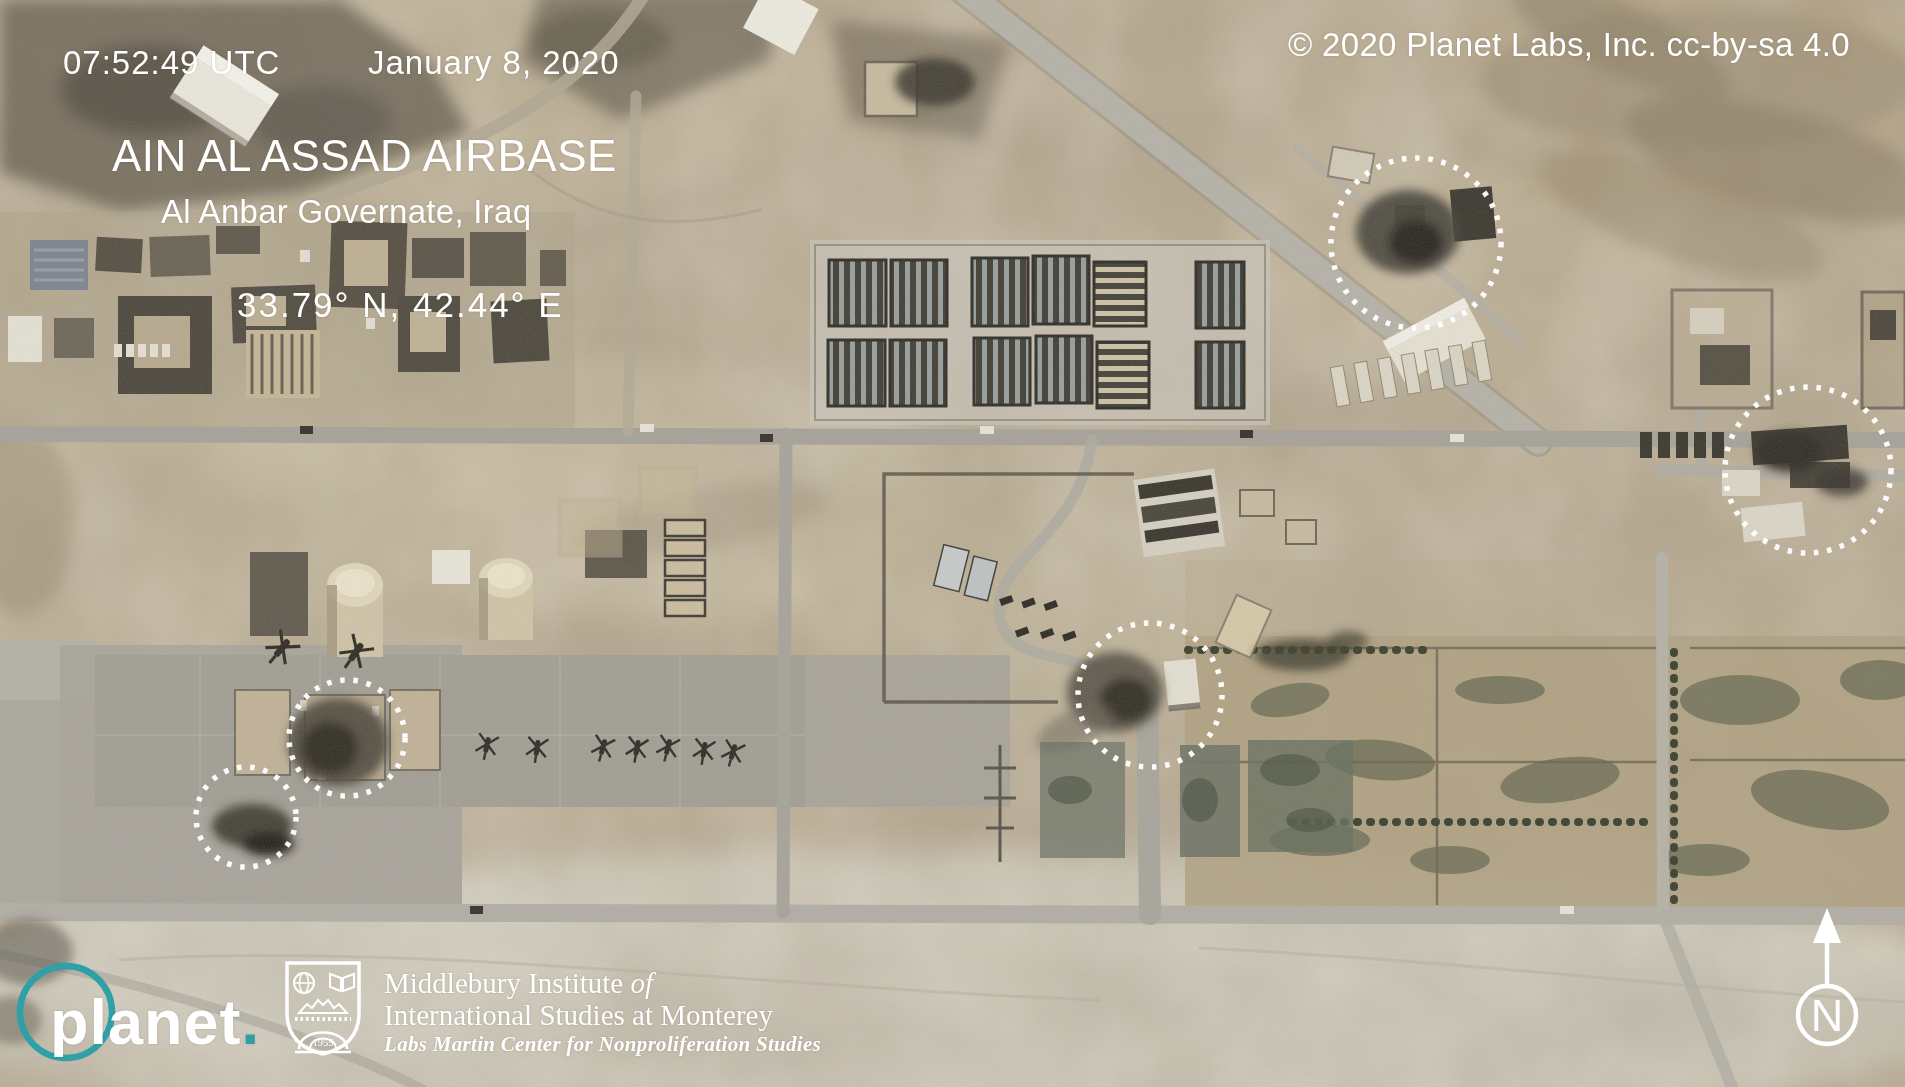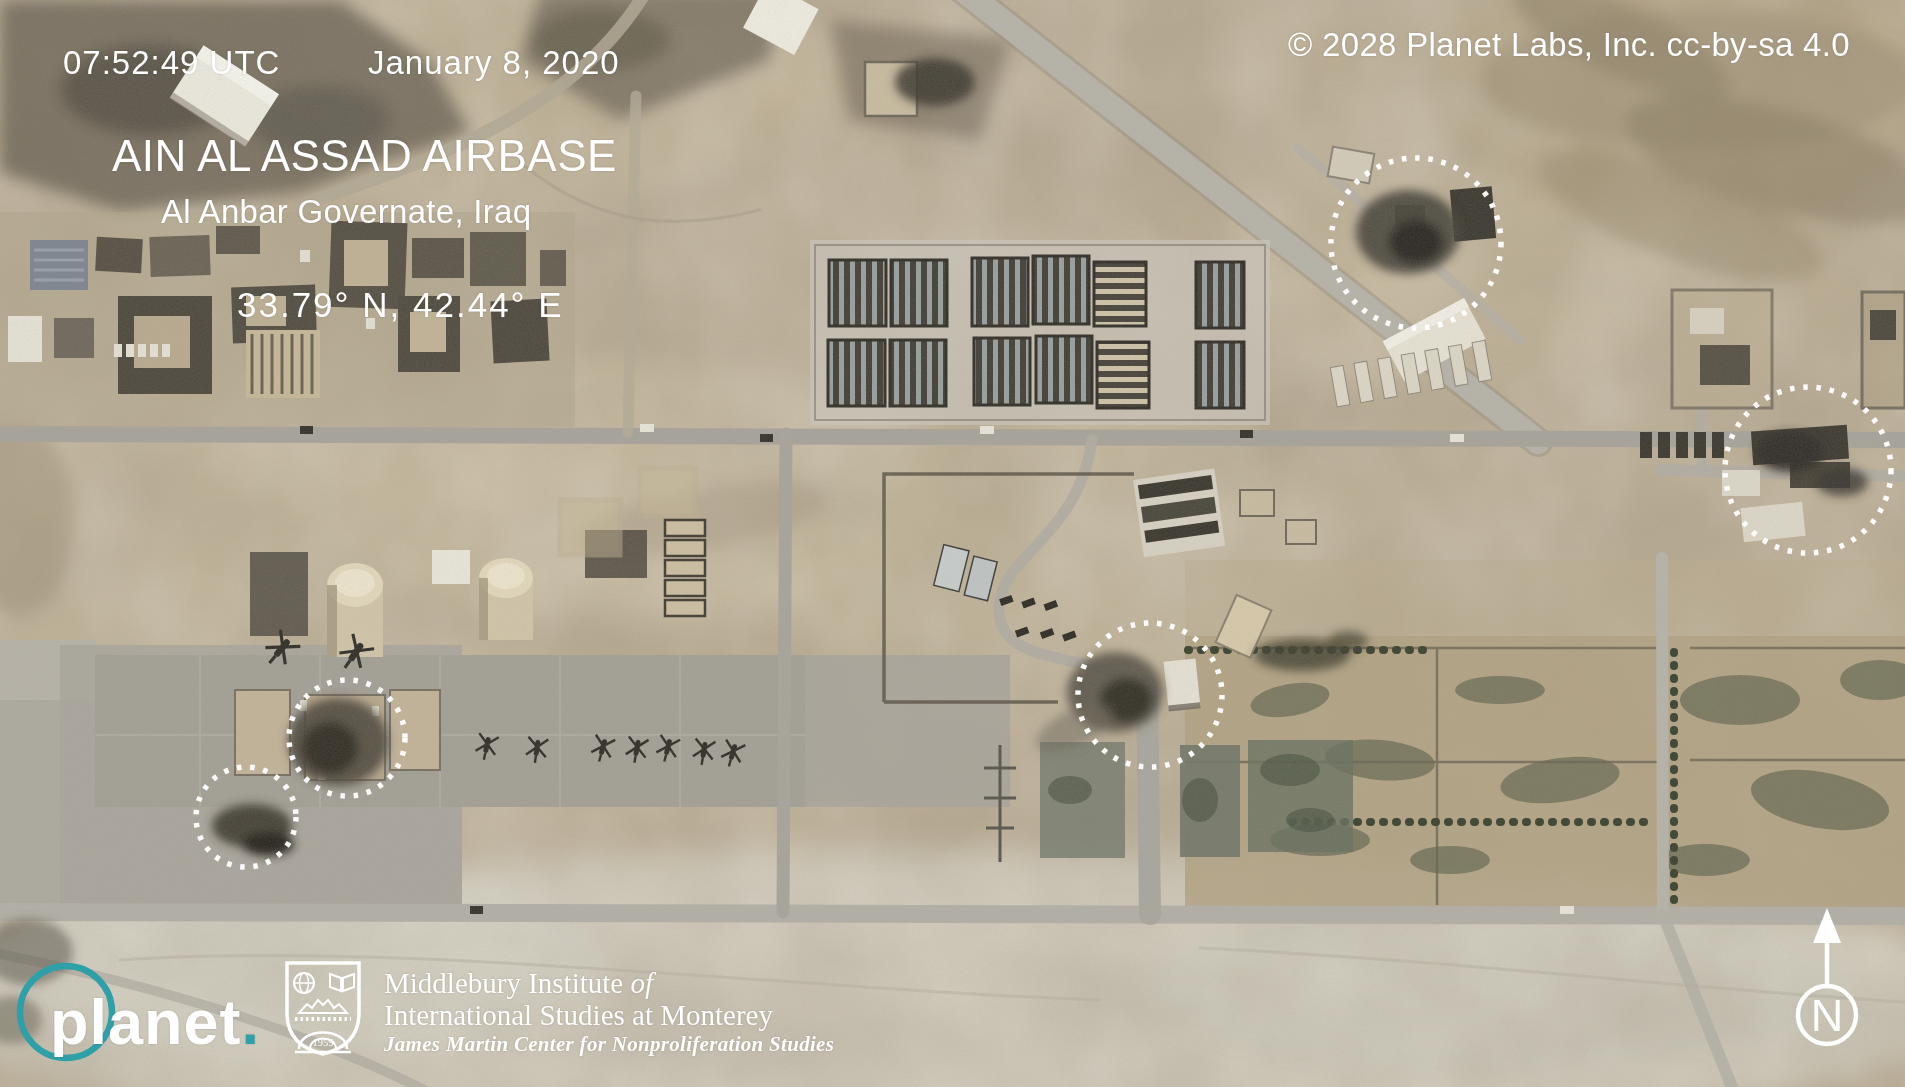--- a/index.html
+++ b/index.html
@@ -410,21 +410,21 @@
         <circle cx="1416" cy="243" r="85" class="damage-circle" stroke="#ffffff"></circle>
         <circle cx="1808" cy="470" r="83" class="damage-circle" stroke="#ffffff"></circle>
         <circle cx="1150" cy="695" r="72" class="damage-circle" stroke="#ffffff"></circle>
         <circle cx="347" cy="738" r="58" class="damage-circle" stroke="#ffffff"></circle>
         <circle cx="246" cy="817" r="50" class="damage-circle" stroke="#ffffff"></circle>
       </g>
   </svg>
 
   <div class="txt ts">07:52:49 UTC</div>
   <div class="txt date">January 8, 2020</div>
-  <div class="txt copy">© 2028 Planet Labs, Inc. cc-by-sa 4.0</div>
+  <div class="txt copy">© 2020 Planet Labs, Inc. cc-by-sa 4.0</div>
   <div class="txt title">AIN AL ASSAD AIRBASE</div>
   <div class="txt subtitle">Al Anbar Governate, Iraq</div>
   <div class="txt coords">33.79° N, 42.44° E</div>
 
   <svg class="planet-logo-svg" width="104" height="106" viewBox="0 0 104 106">
     <circle cx="50" cy="52" r="46" fill="none" stroke-width="6.5" stroke="#2f9fa8"></circle>
   </svg>
   <div class="txt planet-word"><span>planet</span><span class="accent" style="color: rgb(47, 159, 168);">.</span></div>
 
   <svg class="shield-svg" width="80" height="96" viewBox="0 0 80 96">
@@ -438,21 +438,21 @@
       <path d="M12,58 H68" stroke-width="4" stroke-dasharray="2.5 3"></path>
       <path d="M16,88 C16,66 64,66 64,88" stroke-width="2.5"></path>
       <path d="M27,88 C27,74 53,74 53,88" stroke-width="2"></path>
       <path d="M12,91 H68" stroke-width="2.5"></path>
     </g>
     <text x="40" y="85" text-anchor="middle" font-size="10.5" fill="#fff" font-family="Liberation Serif, serif">1955</text>
   </svg>
 
   <div class="txt inst inst2">International Studies at Monterey</div>
   <div class="txt inst inst1"><span>Middlebury Institute </span><span class="it">of</span></div>
-  <div class="txt inst inst3">James Martin Center for Nonproliferation Studies</div>
+  <div class="txt inst inst3">Labs Martin Center for Nonproliferation Studies</div>
 
   <svg class="compass-svg" width="120" height="160" viewBox="0 0 120 160">
     <g>
       <polygon points="59,10 45,45 73,45" fill="#fff"></polygon>
       <path d="M59,40 V88" stroke="#fff" stroke-width="4.5"></path>
       <circle cx="59" cy="117" r="29" fill="none" stroke="#fff" stroke-width="4.5"></circle>
     </g>
     <text x="59" y="133" text-anchor="middle" font-size="45" fill="#fff" font-family="Liberation Sans, sans-serif">N</text>
   </svg>
 

